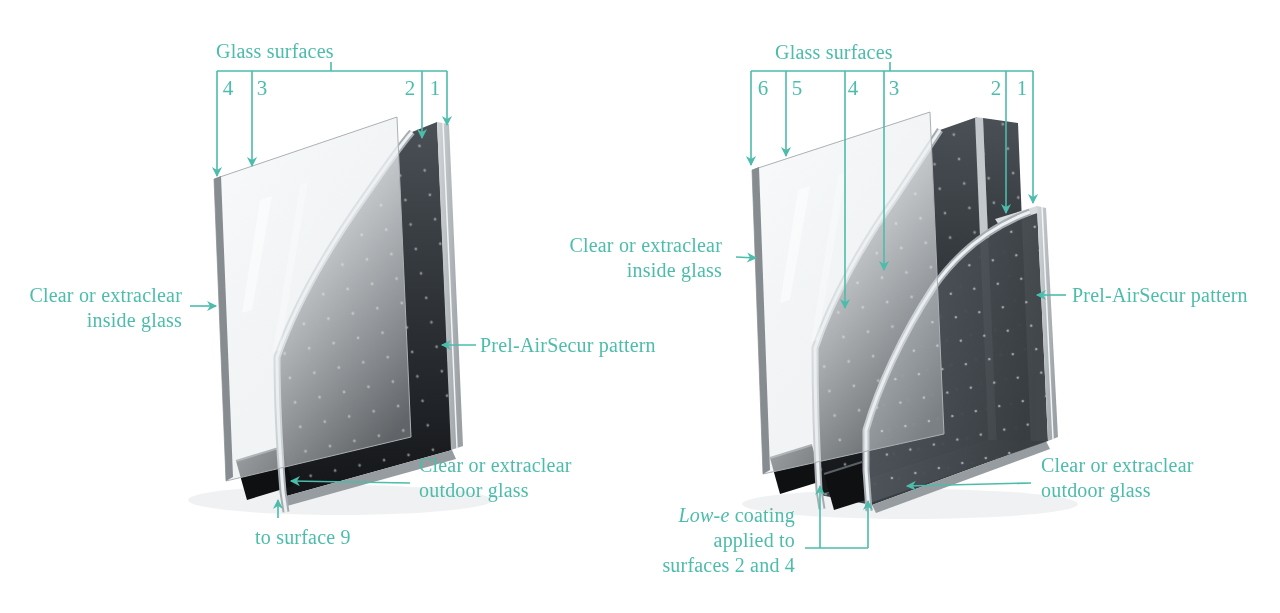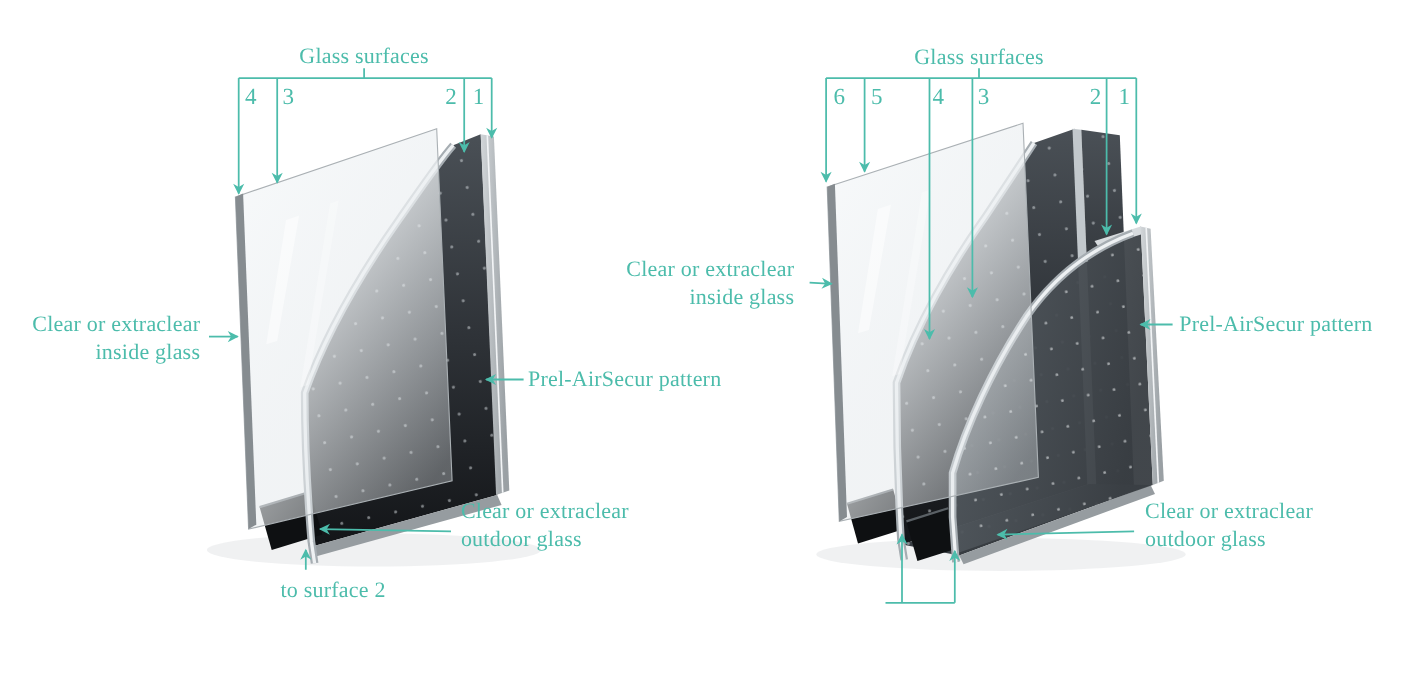--- a/index.html
+++ b/index.html
@@ -9,21 +9,21 @@
     background:#ffffff;
     font-family:"Liberation Serif", serif;
   }
   .art { position:absolute; left:0; top:0; width:1280px; height:613px; }
   .lbl {
     position:absolute; color:var(--accent);
     font-size:20px; line-height:25px; letter-spacing:.2px;
     white-space:nowrap;
   }
   .lbl .it { font-style:italic; }
-  .title { text-align:center; }
+  .title { }
   .num {
     position:absolute; color:var(--accent); font-size:21px;
     transform:translate(-50%,-50%);
   }
   .r { text-align:right; }
   .ann { stroke:var(--accent); stroke-width:1.6; fill:none; }
   .ah-fill { fill:var(--accent); }
 </style>
 </head>
 <body>
@@ -156,21 +156,21 @@
   </div>
 
   <div class="lbl" style="left:480px;top:333px;">Prel-AirSecur pattern</div>
 
   <div class="lbl" style="left:419px;top:453px;">
     <div>Clear or extraclear</div>
     <div>outdoor glass</div>
   </div>
 
   <div class="lbl" style="left:255px;top:525px;">
-    <div>to surface 2</div>
+    <div>to surface 9</div>
   </div>
 
   <div class="lbl title" style="left:775px;top:40px;width:230px;">Glass surfaces</div>
   <span class="num" style="left:763px;top:88px;">6</span>
   <span class="num" style="left:797px;top:88px;">5</span>
   <span class="num" style="left:853px;top:88px;">4</span>
   <span class="num" style="left:894px;top:88px;">3</span>
   <span class="num" style="left:996px;top:88px;">2</span>
   <span class="num" style="left:1022px;top:88px;">1</span>
 
@@ -179,14 +179,19 @@
     <div>inside glass</div>
   </div>
 
   <div class="lbl" style="left:1072px;top:283px;">Prel-AirSecur pattern</div>
 
   <div class="lbl" style="left:1041px;top:453px;">
     <div>Clear or extraclear</div>
     <div>outdoor glass</div>
   </div>
 
+  <div class="lbl r" style="left:620px;top:503px;width:175px;">
+    <div><span class="it">Low-e</span><span> coating</span></div>
+    <div>applied to</div>
+    <div>surfaces 2 and 4</div>
+  </div>
 
 </div>
 
 </body></html>

